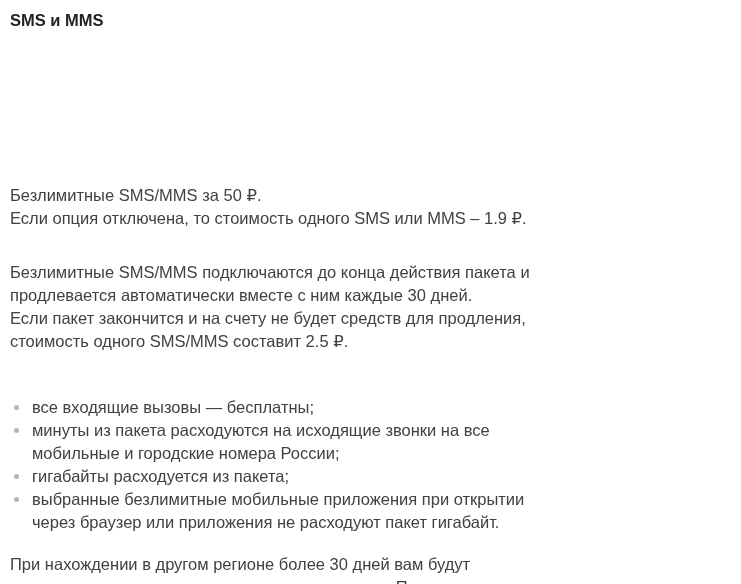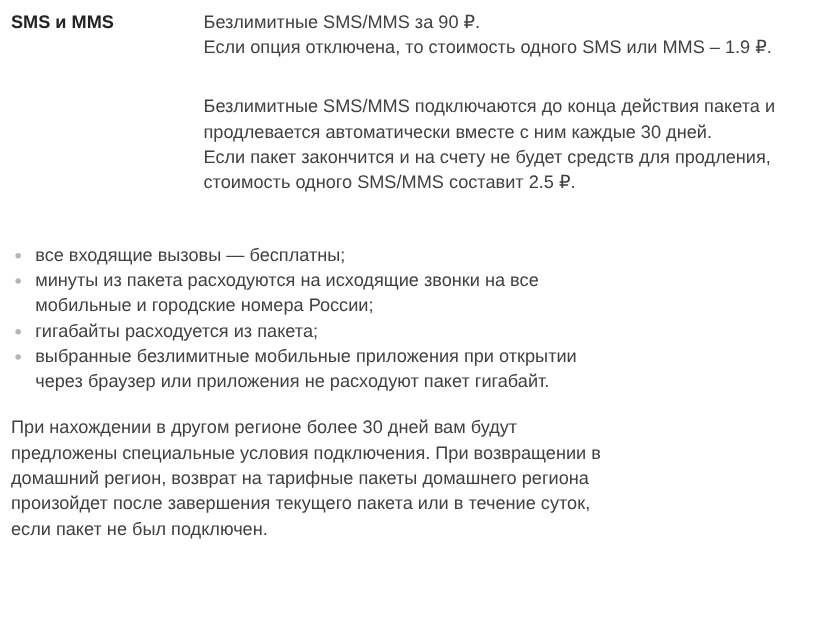--- a/index.html
+++ b/index.html
@@ -4,21 +4,21 @@
 <style>
   * { margin: 0; padding: 0; box-sizing: border-box; }
   html, body {
     width: 741px; height: 584px;
     background: #ffffff;
     font-family: "Liberation Sans", "DejaVu Sans", sans-serif;
     overflow: hidden;
   }
   .page { padding: 9px 6px 0 10px; }
   .row { display: flex; align-items: flex-start; }
-  .row.first { margin-bottom: 43px; }
+  .row.first { margin-bottom: 43px; flex-direction: column; }
   .label {
     flex: 0 0 175px;
     width: 175px;
     font-size: 16.5px;
     line-height: 23px;
     font-weight: 700;
     color: #232323;
     padding-top: 0;
   }
   .content {
@@ -42,21 +42,21 @@
   .outro { margin-top: 19px; }
 </style>
 </head>
 <body>
 
 <div class="page">
 
   <section class="row first">
     <h3 class="label">SMS и MMS</h3>
     <div class="content">
-      <p class="para">Безлимитные SMS/MMS за 90 ₽.
+      <p class="para">Безлимитные SMS/MMS за 50 ₽.
 Если опция отключена, то стоимость одного SMS или MMS – 1.9 ₽.</p>
       <p class="para">Безлимитные SMS/MMS подключаются до конца действия пакета и продлевается автоматически вместе с ним каждые 30 дней.
 Если пакет закончится и на счету не будет средств для продления, стоимость одного SMS/MMS составит 2.5 ₽.</p>
     </div>
   </section>
 
   <section class="row">
     <div class="content">
 
       <ul class="bullets">

